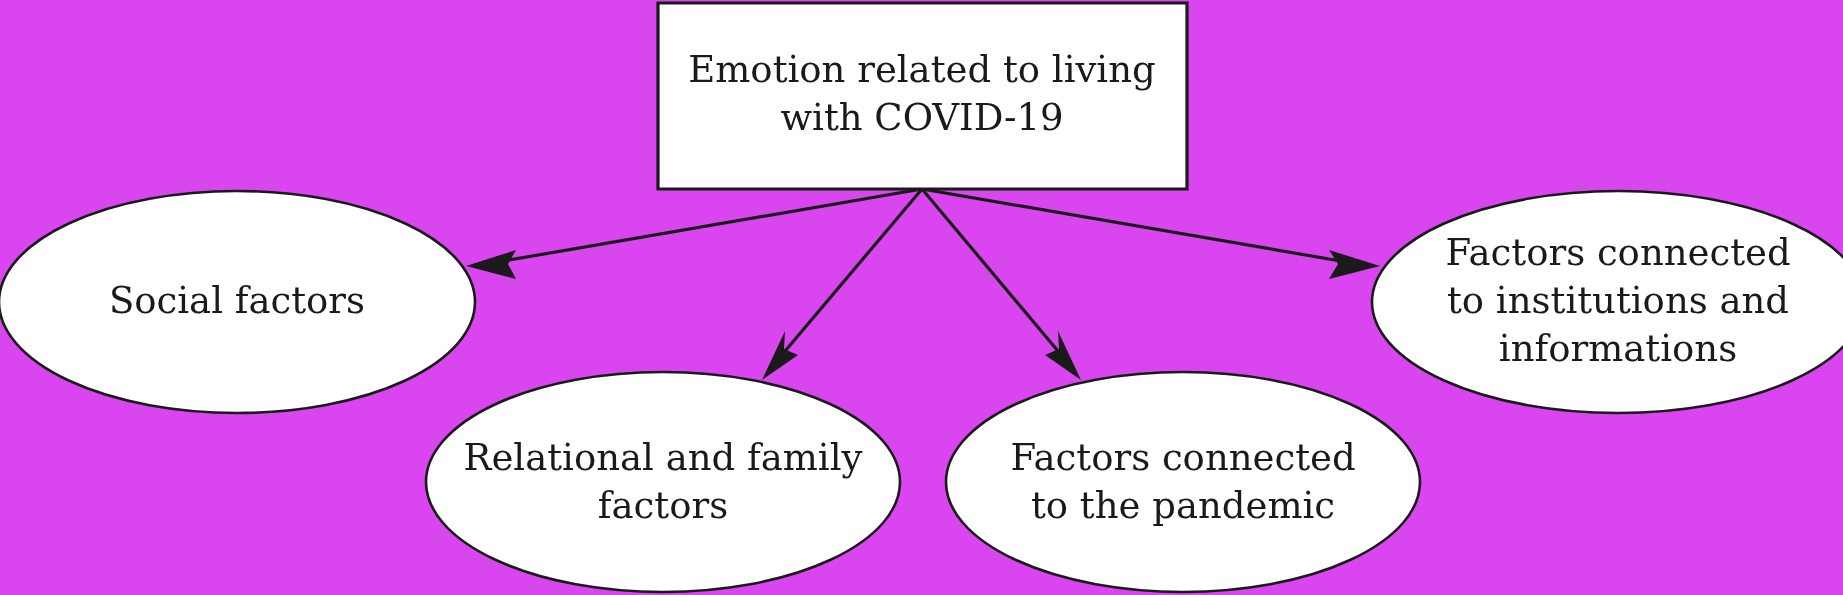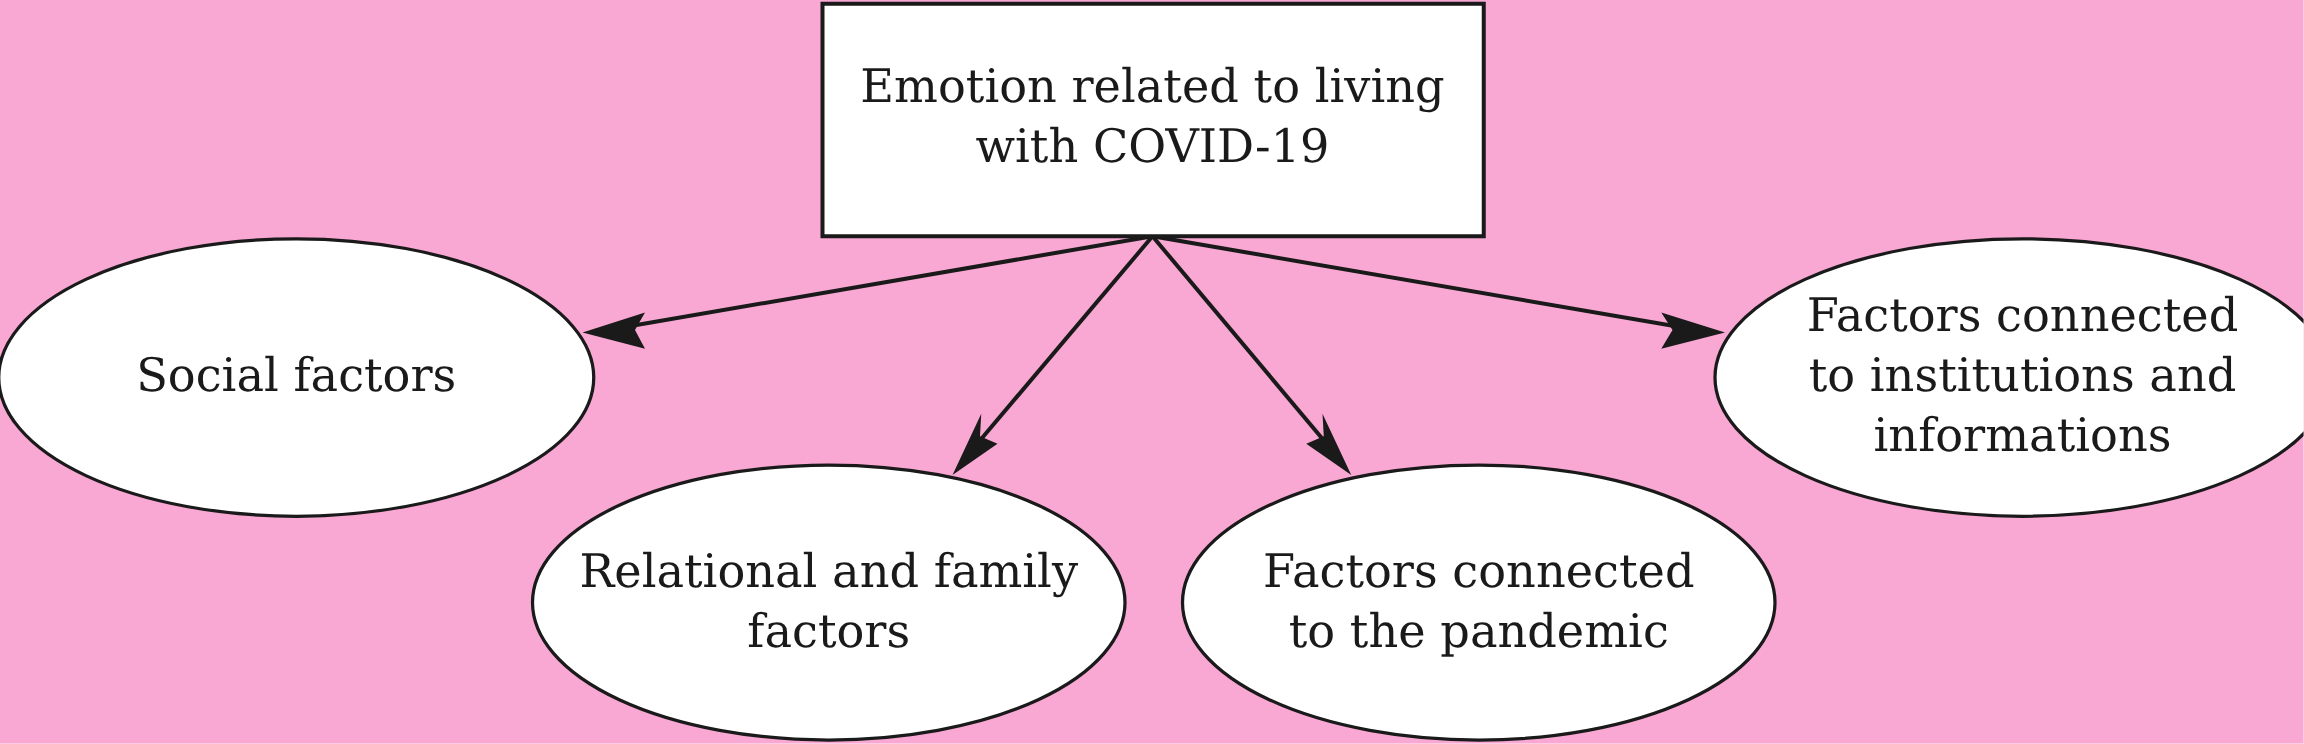--- a/index.html
+++ b/index.html
@@ -9,21 +9,21 @@
     background: #ffffff;
   }
   body {
     font-family: "DejaVu Serif", "Liberation Serif", serif;
     color: #1a1a1a;
   }
   #diagram-root {
     position: relative;
     width: 1843px;
     height: 595px;
-    background: #f9a8d4;
+    background: #d946ef;
     overflow: hidden;
   }
   #diagram-svg {
     position: absolute;
     inset: 0;
     width: 1843px;
     height: 595px;
     display: block;
   }
   

